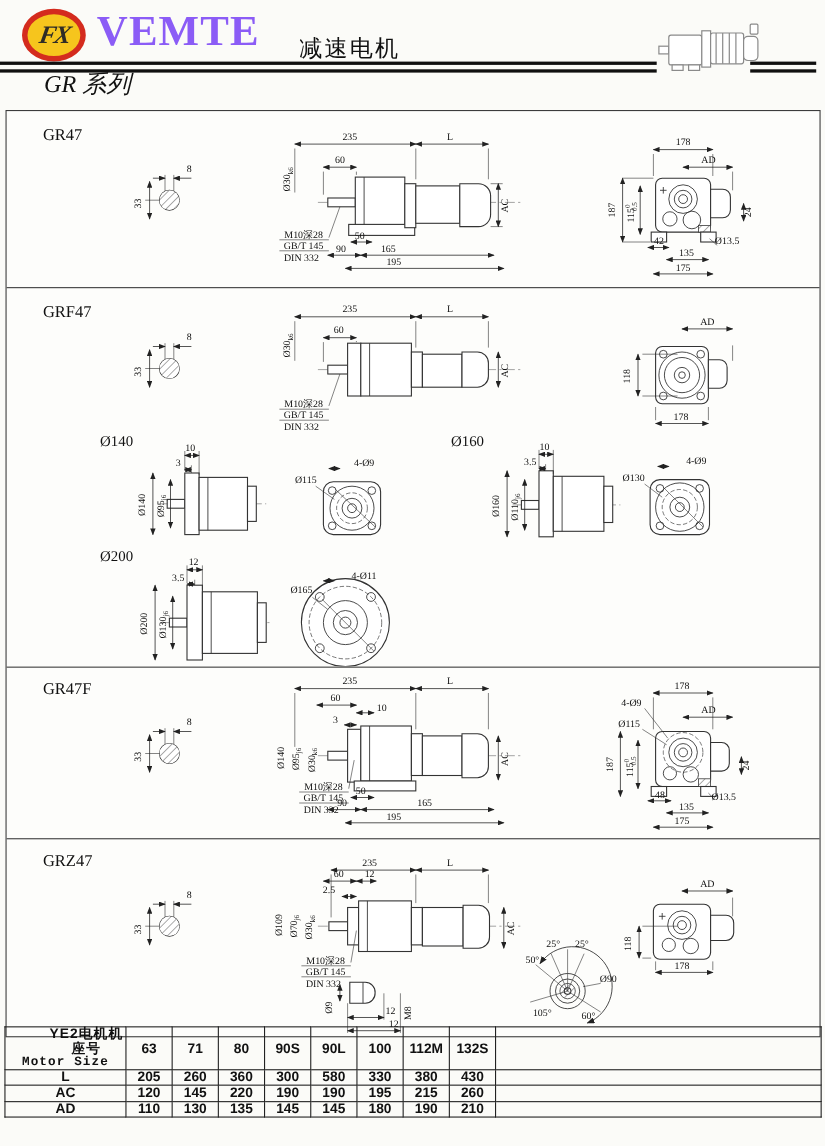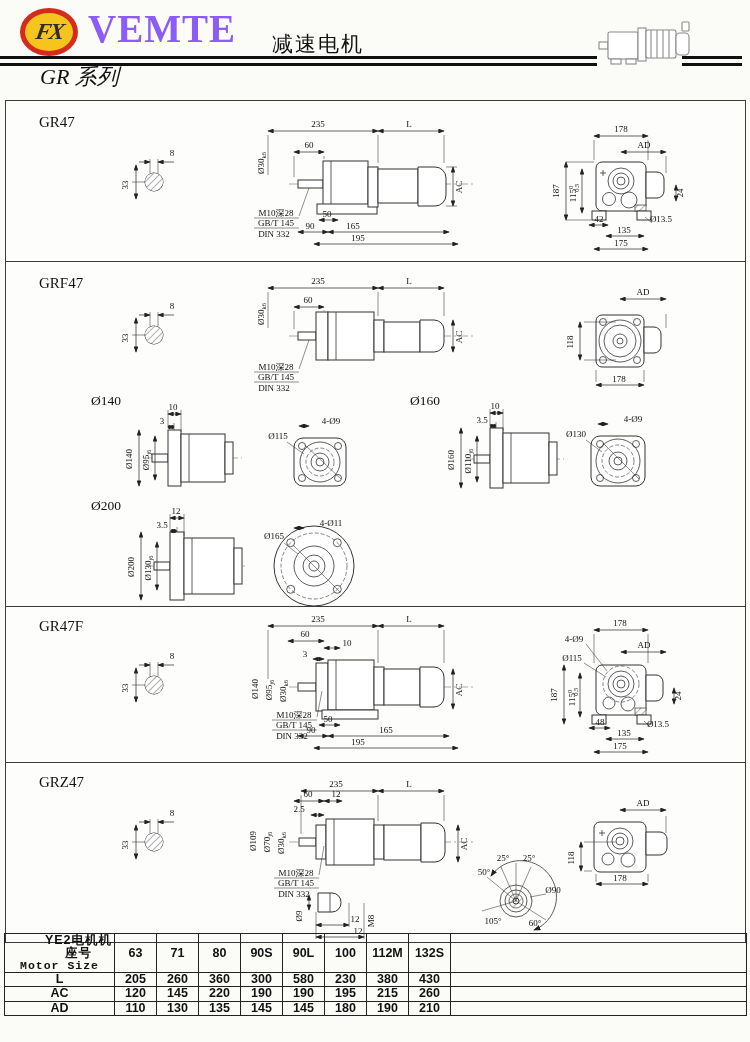--- a/index.html
+++ b/index.html
@@ -640,21 +640,21 @@
         <td>132S</td>
         <td></td>
       </tr>
       <tr class="rw">
         <td class="lblcell">L</td>
         <td>205</td>
         <td>260</td>
         <td>360</td>
         <td>300</td>
         <td>580</td>
-        <td>230</td>
+        <td>330</td>
         <td>380</td>
         <td>430</td>
         <td></td>
       </tr>
       <tr class="rw">
         <td class="lblcell">AC</td>
         <td>120</td>
         <td>145</td>
         <td>220</td>
         <td>190</td>

